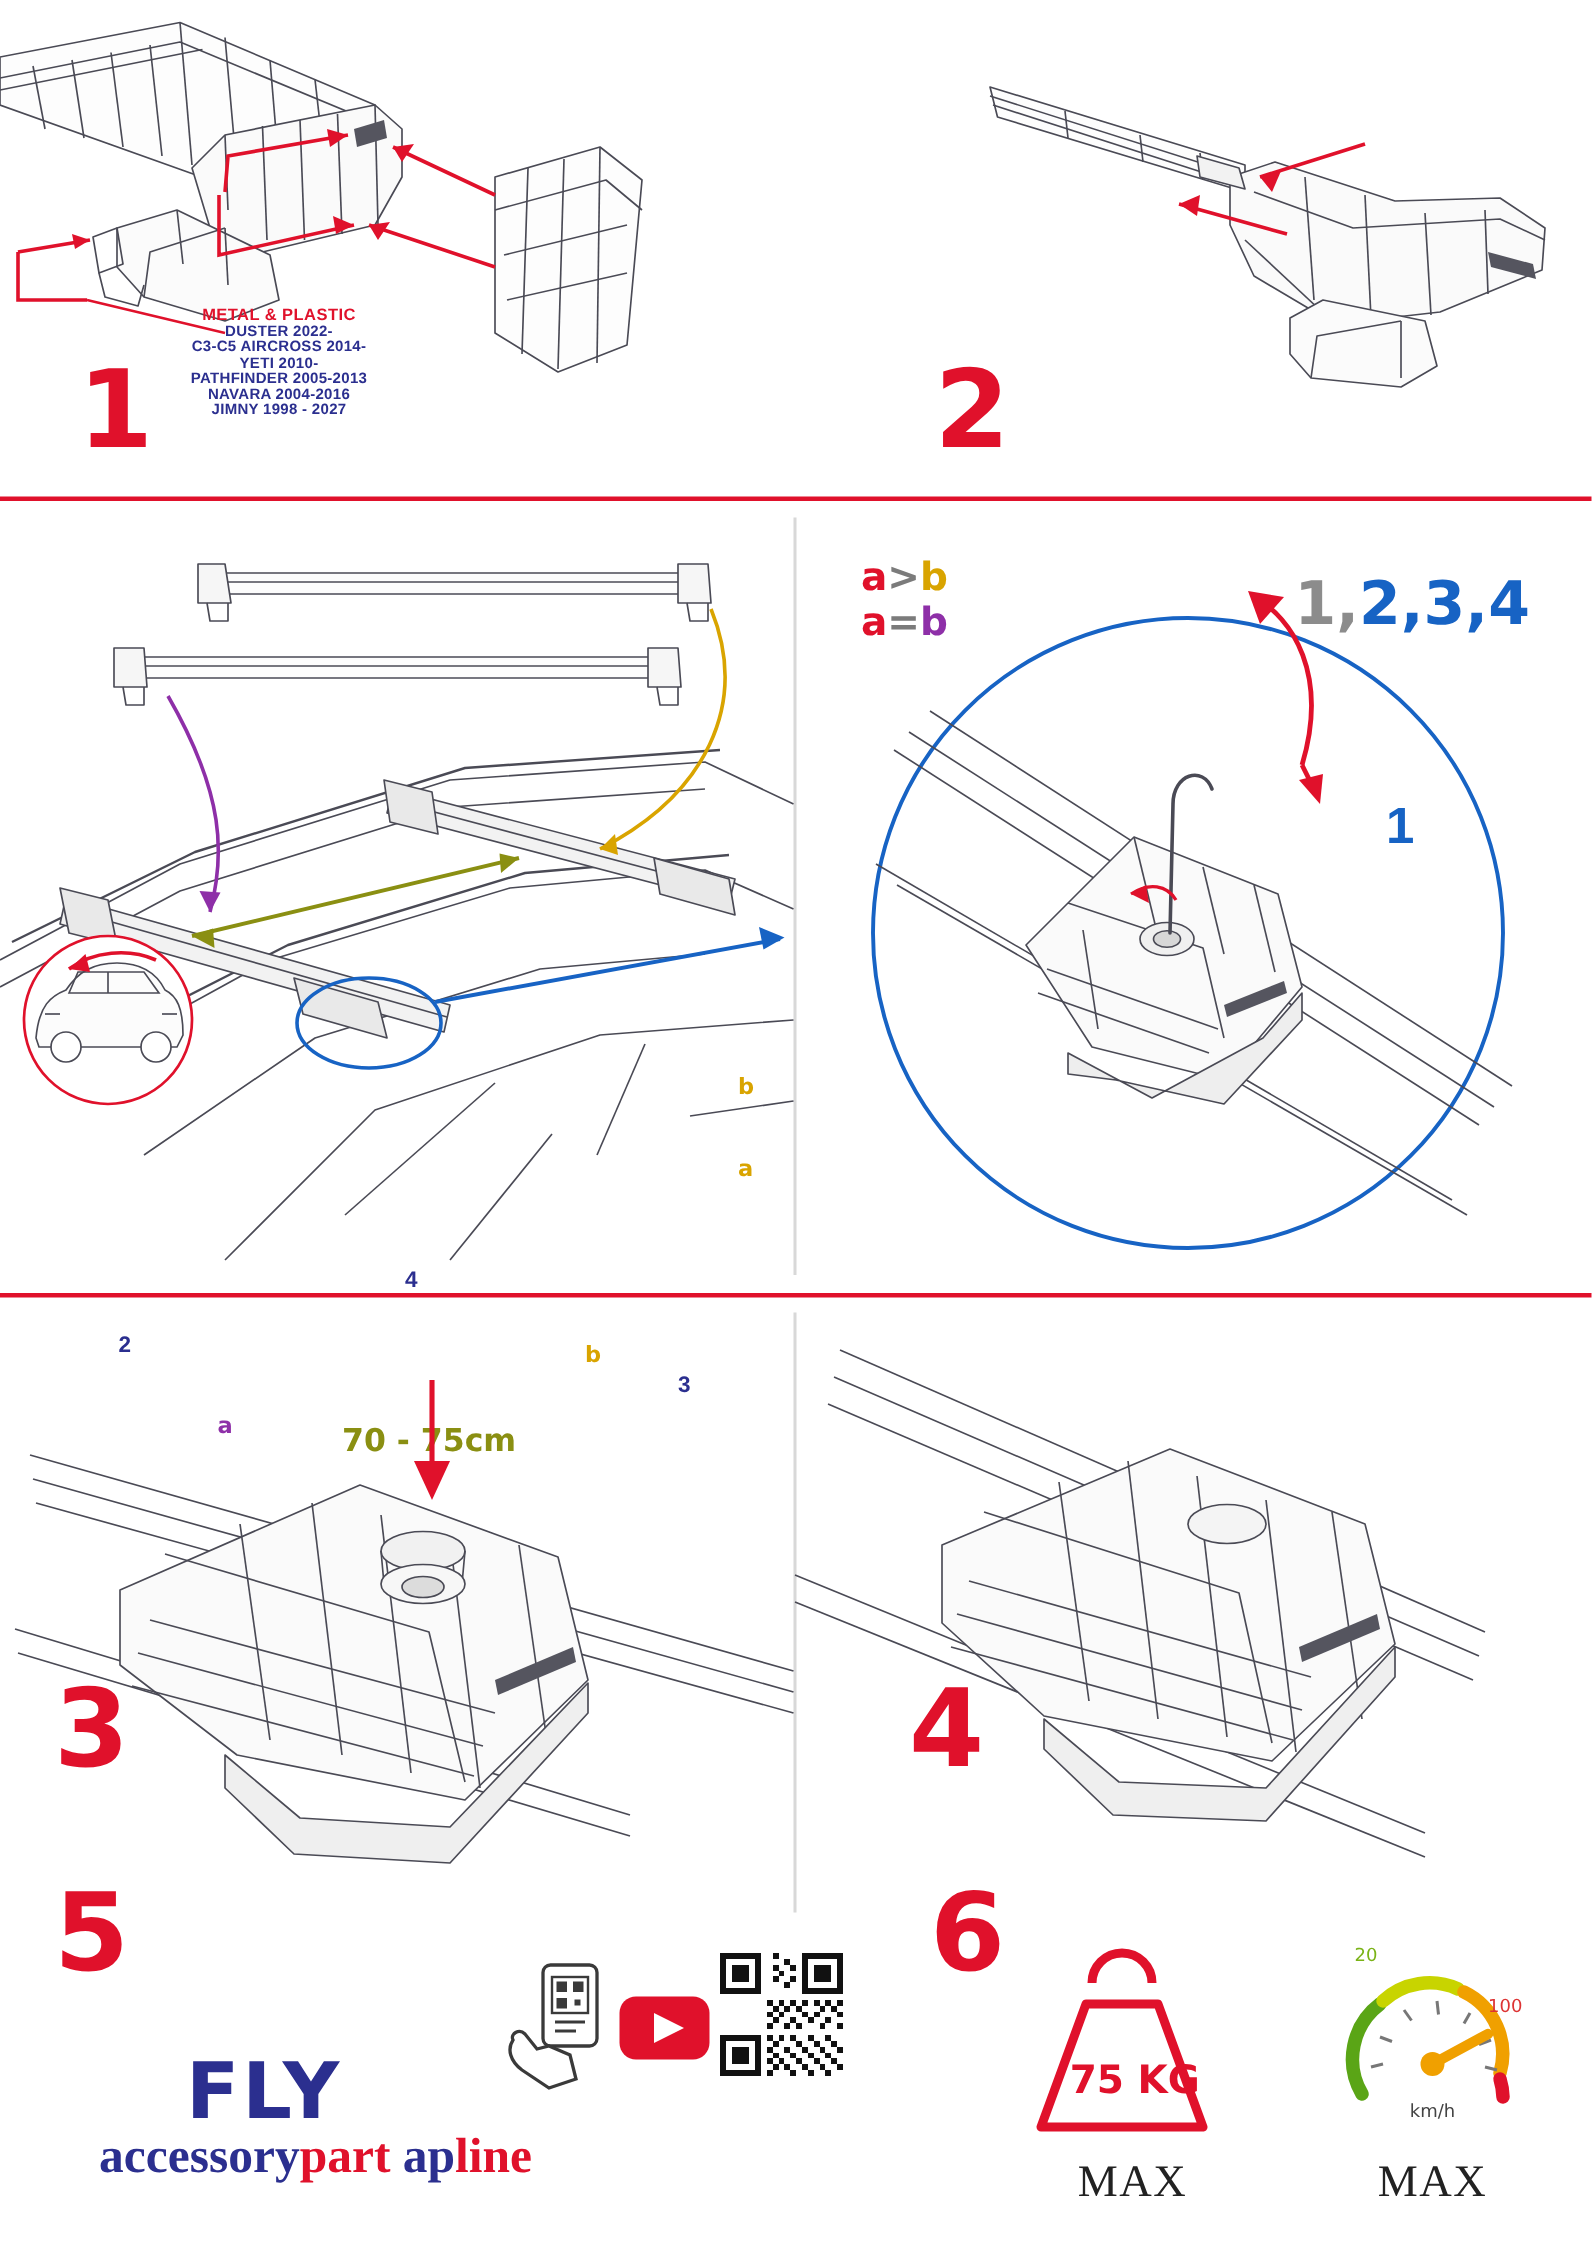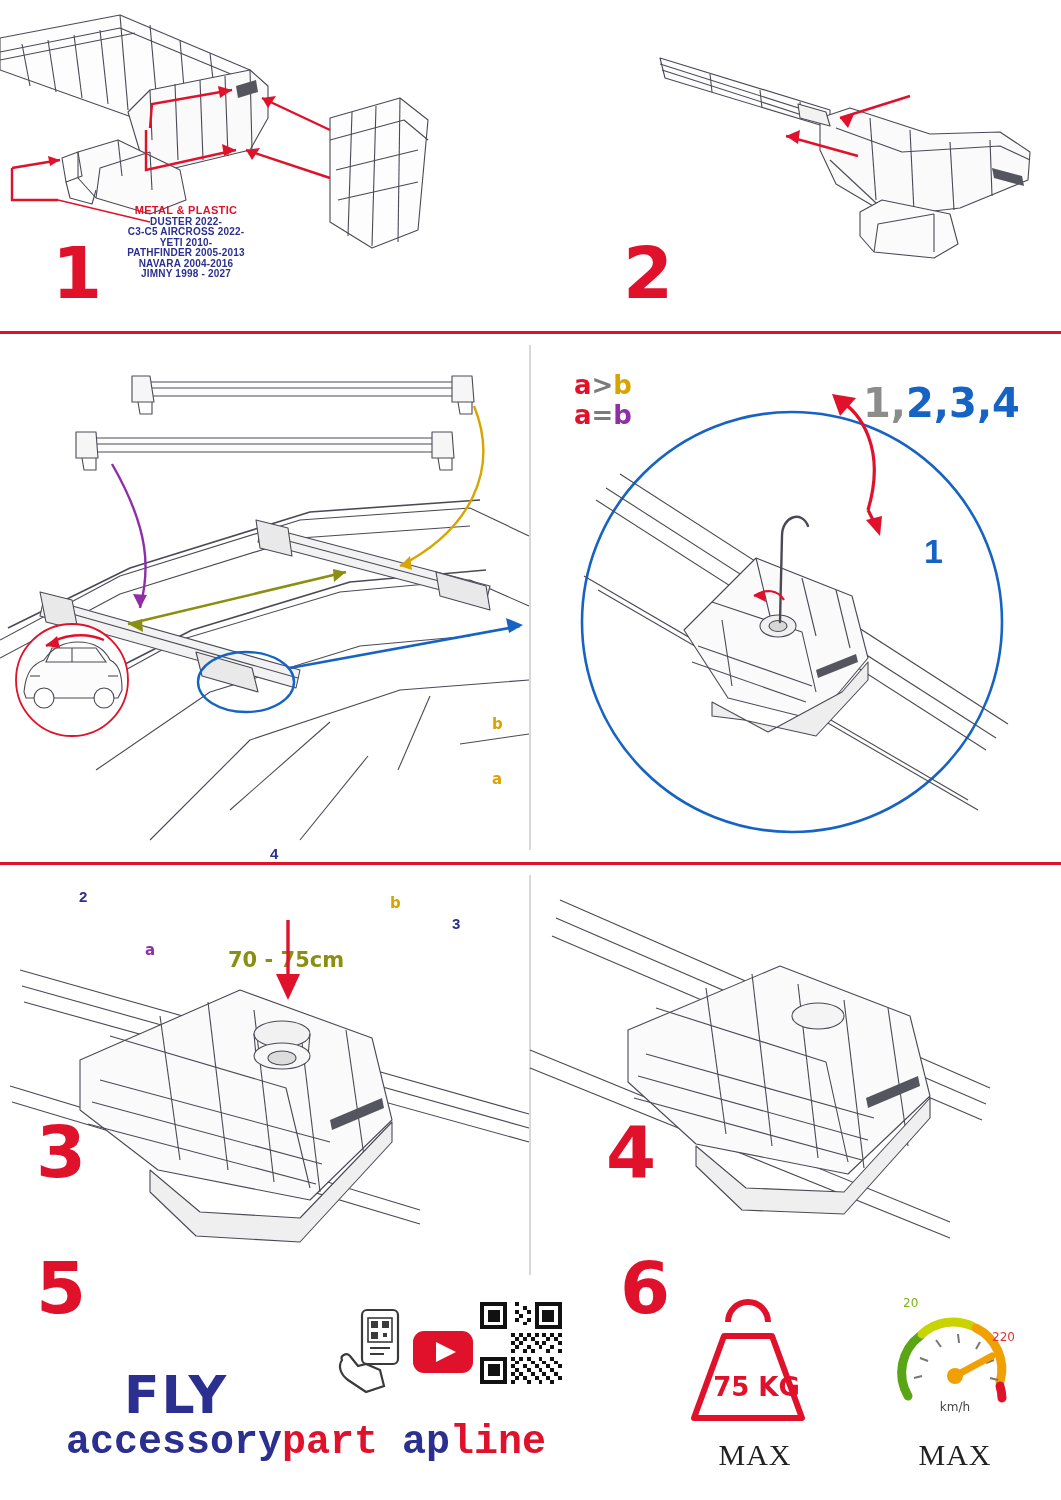--- a/index.html
+++ b/index.html
@@ -68,21 +68,21 @@
   .lbl-num{color:#2b2f8f;font-weight:bold;font-size:15px;position:absolute;}
   .lbl-blue-one{position:absolute;color:#1763c4;font-weight:bold;font-size:20px;}
   .lbl-blue-big{position:absolute;color:#1763c4;font-weight:bold;font-size:34px;}
 
   
   .fly{
     position:absolute;color:#2b2f8f;font-size:52px;font-weight:bold;
     letter-spacing:2px;font-family:"DejaVu Sans",sans-serif;
   }
   .brandline{
-    position:absolute;font-size:40px;font-weight:bold;font-family:Liberation Mono, monospace;
+    position:absolute;font-size:33px;font-weight:bold;font-family:Liberation Serif, serif;
   }
   .brandline .accessory{color:#2b2f8f;}
   .brandline .part{color:#e0112b;}
   .brandline .ap{color:#2b2f8f;}
   .brandline .line{color:#e0112b;}
 
   .max-lbl{
     position:absolute;font-size:30px;color:#222;font-family:Liberation Serif, serif;
     letter-spacing:1px;
   }
@@ -164,21 +164,21 @@
       </g>
 
       <g stroke="#e0112b" stroke-width="1.6" fill="none">
         <path d="M58 200 L150 222"></path>
       </g>
     </svg>
 
     <div class="metal-plastic" style="left:86px;top:205px;width:200px;">
       <div class="title">METAL &amp; PLASTIC</div>
       <div class="line">DUSTER 2022-</div>
-      <div class="line">C3-C5 AIRCROSS 2022-</div>
+      <div class="line">C3-C5 AIRCROSS 2014-</div>
       <div class="line">YETI 2010-</div>
       <div class="line">PATHFINDER 2005-2013</div>
       <div class="line">NAVARA 2004-2016</div>
       <div class="line">JIMNY 1998 - 2027</div>
     </div>
 
     <div class="step-num" style="left:52px;top:237px;font-size:72px;">1</div>
   </div>
 
   <div class="panel" id="panel2" style="left:530px;top:0;width:531px;height:330px;">
@@ -572,17 +572,17 @@
         <path d="M46 40 L51 47"></path>
       <path d="M68 34 L69 43"></path>
         <path d="M90 42 L86 49"></path>
         <path d="M104 60 L96 63"></path>
       <path d="M108 80 L100 78"></path>
     </g>
     <path d="M65 76 L102 56" stroke="#f0a000" stroke-width="7" stroke-linecap="round"></path>
     <circle cx="65" cy="76" r="8" fill="#f0a000"></circle>
   </svg>
   <div class="gauge-num g60" style="left:903px;top:1296px;">20</div>
-  <div class="gauge-num g120" style="left:992px;top:1330px;">220</div>
+  <div class="gauge-num g120" style="left:992px;top:1330px;">100</div>
   <div class="kmh" style="left:920px;top:1400px;width:70px;text-align:center;">km/h</div>
   <div class="max-lbl" style="left:890px;top:1438px;width:130px;text-align:center;">MAX</div>
 
 </div>
 
 </body></html>

